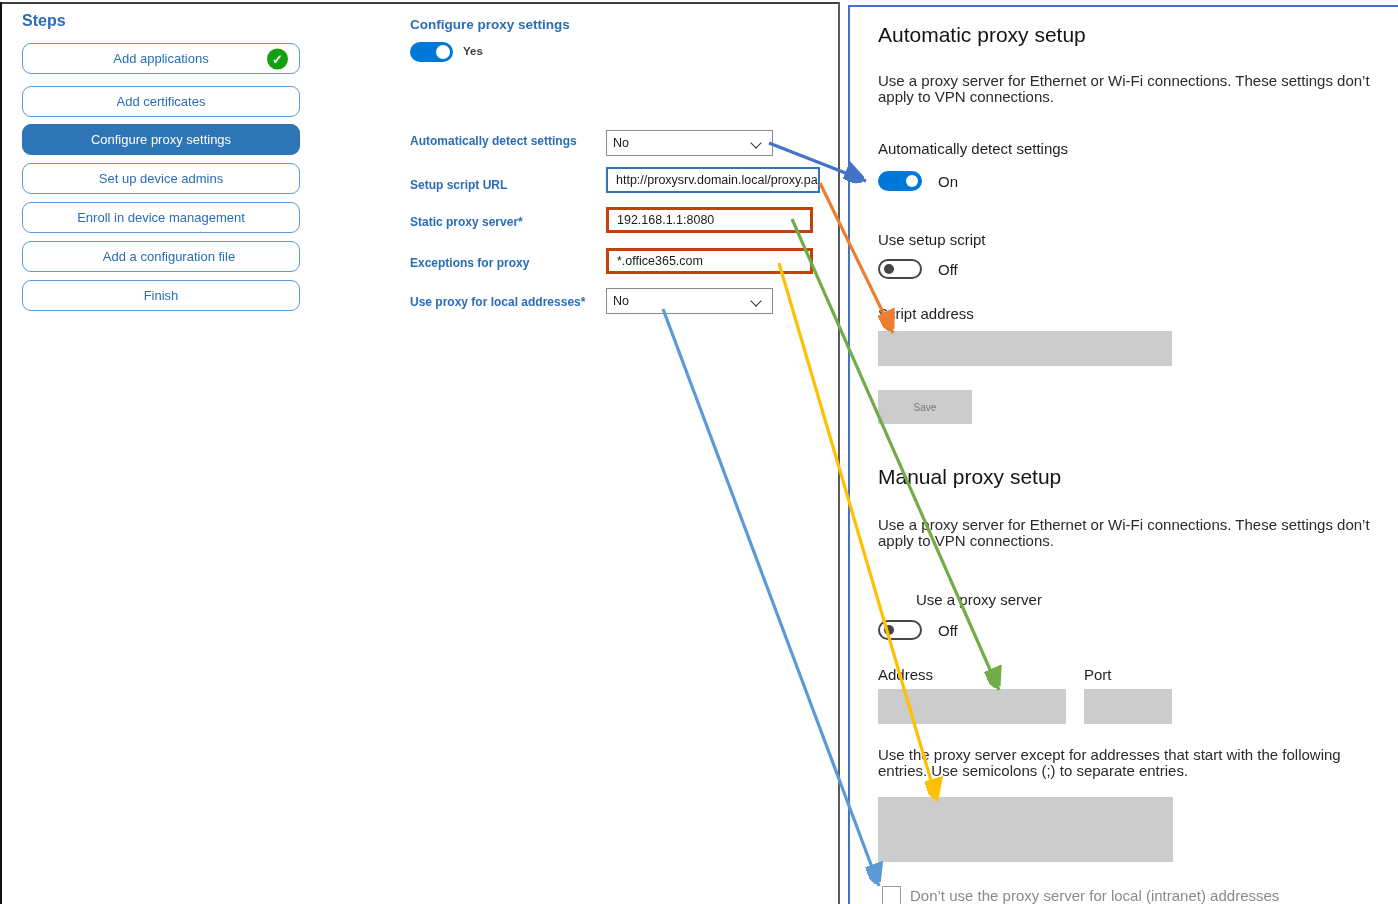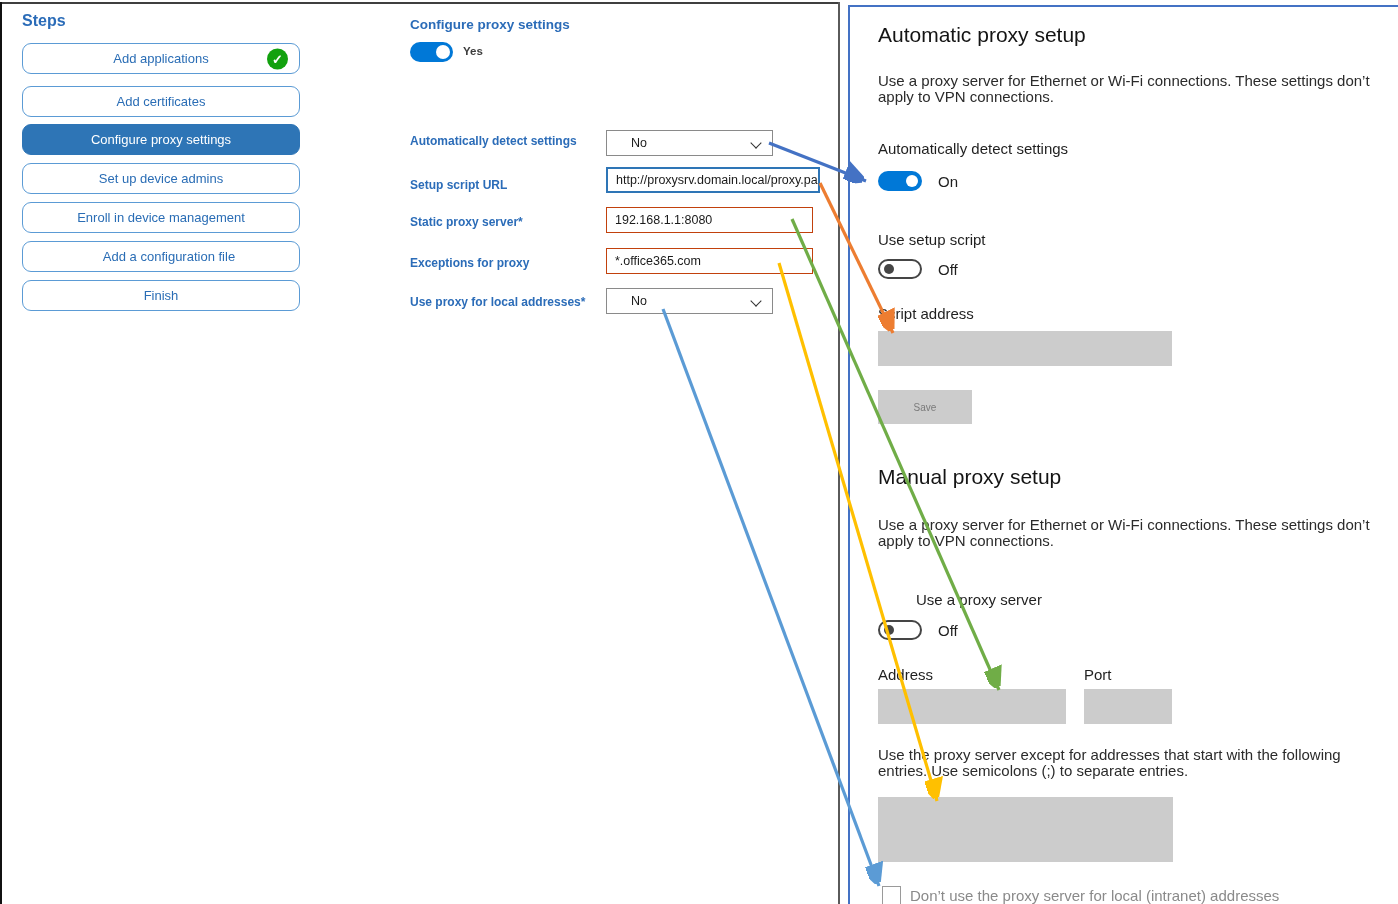--- a/index.html
+++ b/index.html
@@ -25,24 +25,24 @@
   
   .mid-title { position:absolute; left:410px; top:17px; font-size:13.5px; font-weight:bold; color:#2b6cb8; }
   .toggle-sm { position:absolute; left:410px; top:42px; width:43px; height:20px; border-radius:10px;
                background:#0078d7; cursor:pointer; }
   .toggle-sm .knob { position:absolute; right:3px; top:3px; width:14px; height:14px; border-radius:50%; background:#fff; }
   .toggle-sm-label { position:absolute; left:463px; top:45px; font-size:11.5px; font-weight:bold; color:#3d3d3d; }
 
   .fld-label { position:absolute; left:410px; font-size:12px; font-weight:bold; color:#2b6cb8; }
   .fld-box { position:absolute; left:606px; height:26px; background:#fff; display:flex; align-items:center;
              font-size:12.5px; color:#1a1a1a; cursor:pointer; }
-  .dropdown { width:167px; border:1px solid #8a8a8a; padding-left:24px; }
+  .dropdown { width:167px; border:1px solid #8a8a8a; padding-left:6px; }
   .dropdown .chev { position:absolute; right:12px; top:8px; width:8px; height:8px;
                     border-right:1.6px solid #333; border-bottom:1.6px solid #333; transform:rotate(45deg); }
-  .textbox { width:207px; border:1px solid #c2410c; padding-left:8px; white-space:nowrap; overflow:hidden; }
+  .textbox { width:207px; border:3px solid #c2410c; padding-left:8px; white-space:nowrap; overflow:hidden; }
   .textbox.focused { width:214px; border:2px solid #2e75b6; }
 
   
   .settings-panel { position:absolute; left:848px; top:5px; width:620px; height:940px;
                     border:2px solid #4472c4; background:#fff; }
   .sp { position:absolute; color:#1a1a1a; }
   .sp-h1 { font-size:21px; font-weight:400; color:#141414; }
   .sp-p  { font-size:15px; line-height:16px; color:#2b2b2b; width:512px; }
   .sp-label { font-size:15px; color:#1f1f1f; }
   .toggle-lg { position:absolute; width:44px; height:20px; border-radius:10px; cursor:pointer; }

